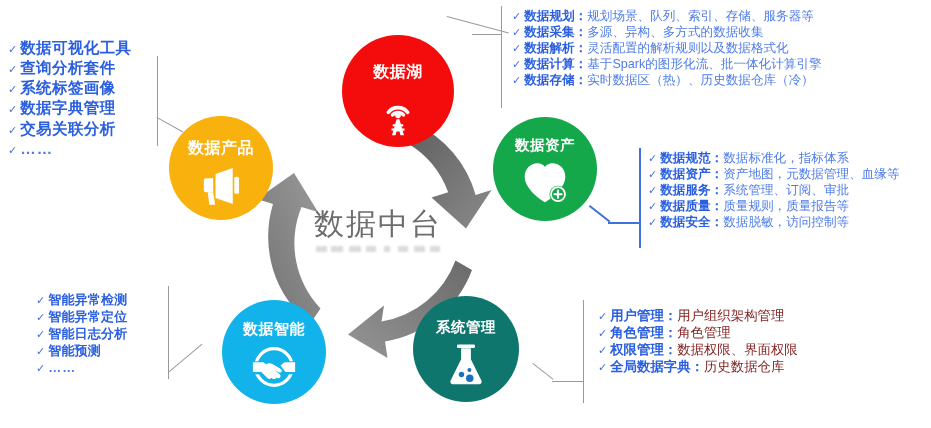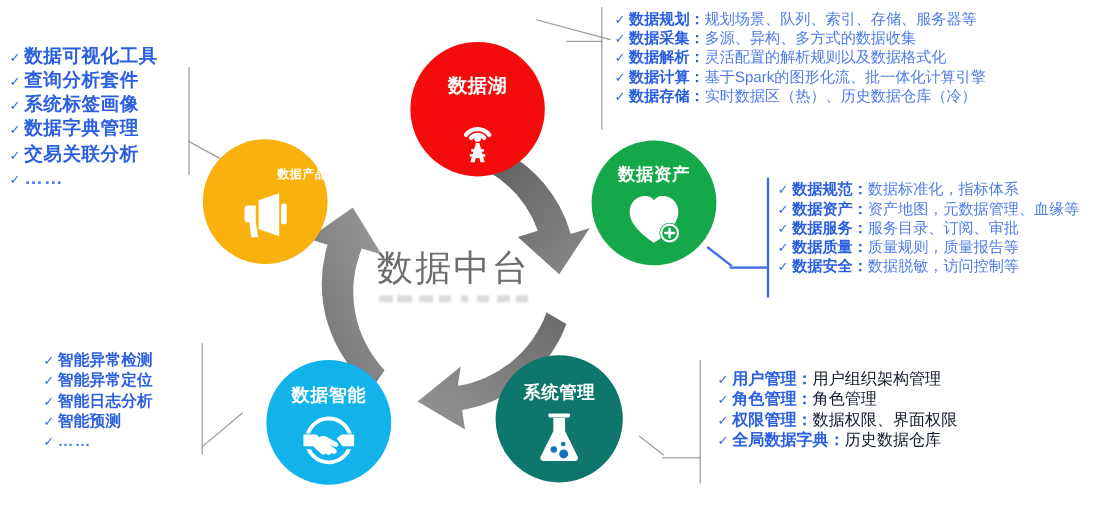--- a/index.html
+++ b/index.html
@@ -36,21 +36,21 @@
   .block-left .bterm { font-weight: 700; color: #2a5fe0; text-align: center; }
 
   #block-products { left: 8px; top: 38px; font-size: 15.5px; }
   #block-products .bterm { letter-spacing: .4px; }
   #block-intelligence { left: 36px; top: 292px; font-size: 13px; }
   #block-intelligence .bterm { letter-spacing: .2px; }
 
   #block-lake { left: 512px; top: 8px; font-size: 12.6px; }
   #block-assets { left: 648px; top: 150px; font-size: 12.6px; }
   #block-system { left: 598px; top: 307px; font-size: 13.4px; }
-  #block-system .bdesc { color: #0f172a; }
+  #block-system .bdesc { color: #7f1d1d; }
 
   .dots { color: #4f7ce8; font-weight: 700; letter-spacing: 1px; }
 
   
   #ring { position: absolute; left: 248px; top: 100px; width: 260px; height: 260px; }
 
   
   #center-label {
     position: absolute; left: 248px; top: 100px;
     width: 260px; height: 260px;
@@ -86,21 +86,21 @@
   .node .nicon { display: flex; align-items: center; justify-content: center; }
 
   #node-lake      { left: 342px; top: 35px;  width: 112px; height: 112px; background: #f40b0b; justify-content: center; }
   #node-assets    { left: 493px; top: 117px; width: 104px; height: 104px; background: #14a84a; }
   #node-products  { left: 169px; top: 116px; width: 104px; height: 104px; background: #f9b10d; }
   #node-intel     { left: 222px; top: 300px; width: 104px; height: 104px; background: #11b3ea; }
   #node-system    { left: 413px; top: 296px; width: 106px; height: 106px; background: #0f766e; }
 
   #node-lake .nlabel     { font-size: 16px; margin-top: 18px; }
   #node-assets .nlabel   { font-size: 14.5px; margin-top: 19px; }
-  #node-products .nlabel { font-size: 10px; margin-top: 22px; text-align: right; }
+  #node-products .nlabel { font-size: 16px; margin-top: 22px; }
   #node-intel .nlabel    { font-size: 15px; margin-top: 20px; }
   #node-system .nlabel   { font-size: 14.5px; margin-top: 22px; }
 
   #node-lake .nicon     { margin-top: 2px; }
   #node-assets .nicon   { margin-top: 3px; }
   #node-products .nicon { margin-top: 5px; }
   #node-intel .nicon    { margin-top: 4px; }
   #node-system .nicon   { margin-top: 3px; }
 </style>
 </head>
@@ -353,21 +353,21 @@
       <div class="brow">
         <span class="tick">✓</span>
         <span class="bterm">数据资产</span>
         <span class="bsep">：</span>
         <span class="bdesc">资产地图，元数据管理、血缘等</span>
       </div>
       <div class="brow">
         <span class="tick">✓</span>
         <span class="bterm">数据服务</span>
         <span class="bsep">：</span>
-        <span class="bdesc">服务目录、订阅、审批</span>
+        <span class="bdesc">系统管理、订阅、审批</span>
       </div>
       <div class="brow">
         <span class="tick">✓</span>
         <span class="bterm">数据质量</span>
         <span class="bsep">：</span>
         <span class="bdesc">质量规则，质量报告等</span>
       </div>
       <div class="brow">
         <span class="tick">✓</span>
         <span class="bterm">数据安全</span>

